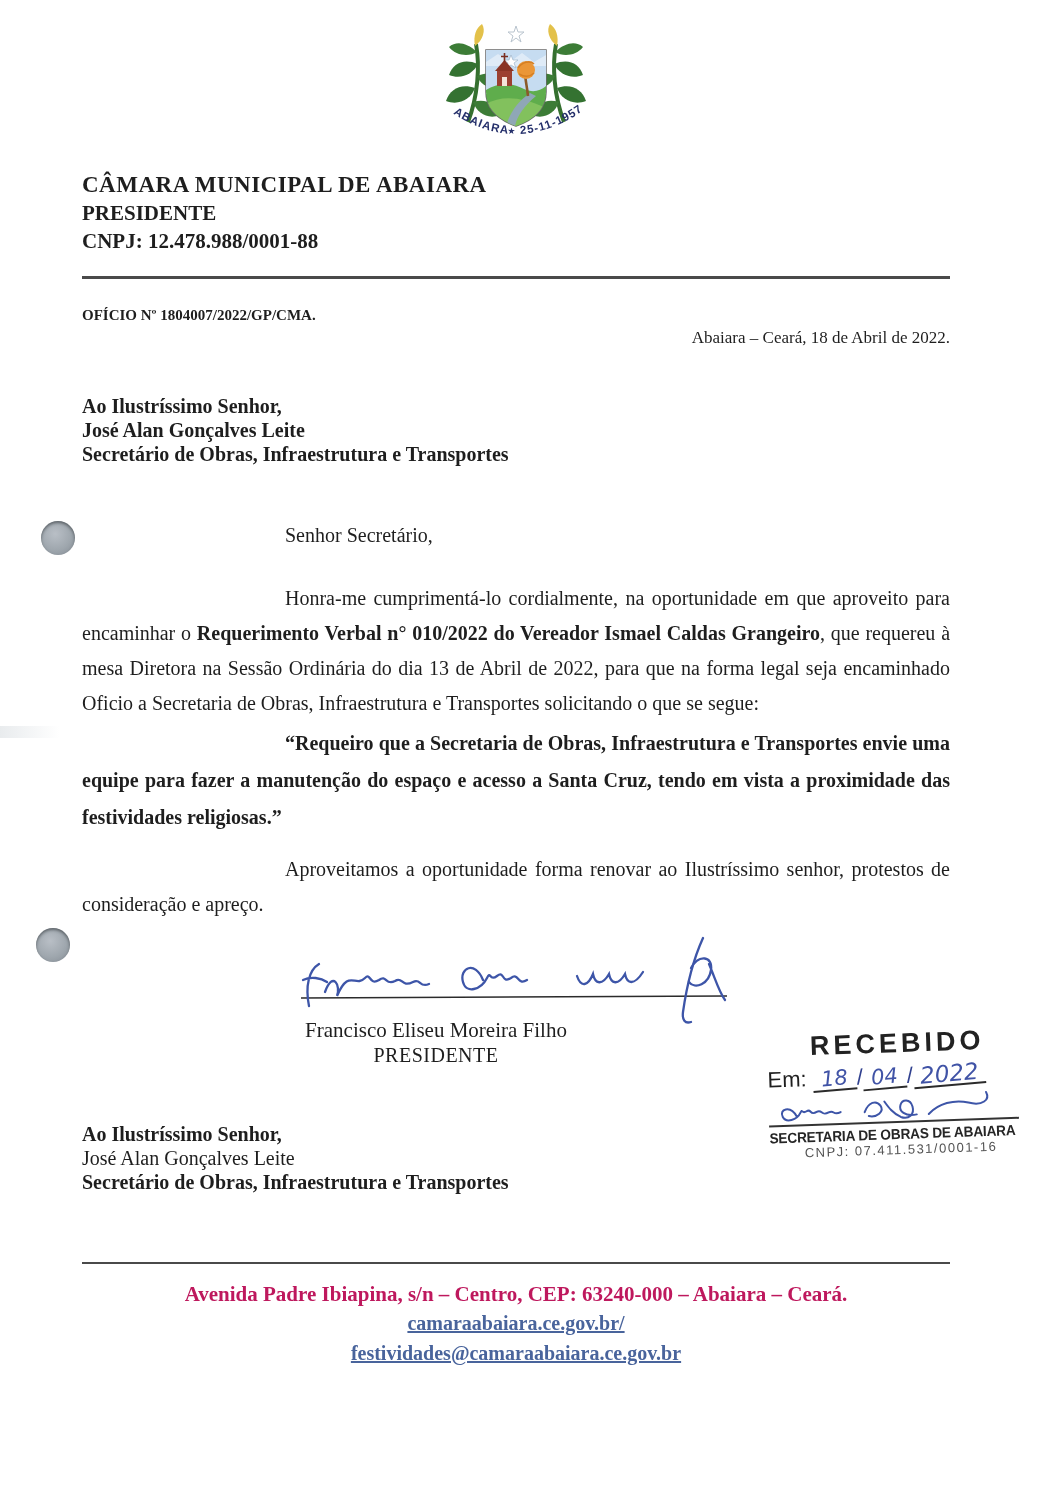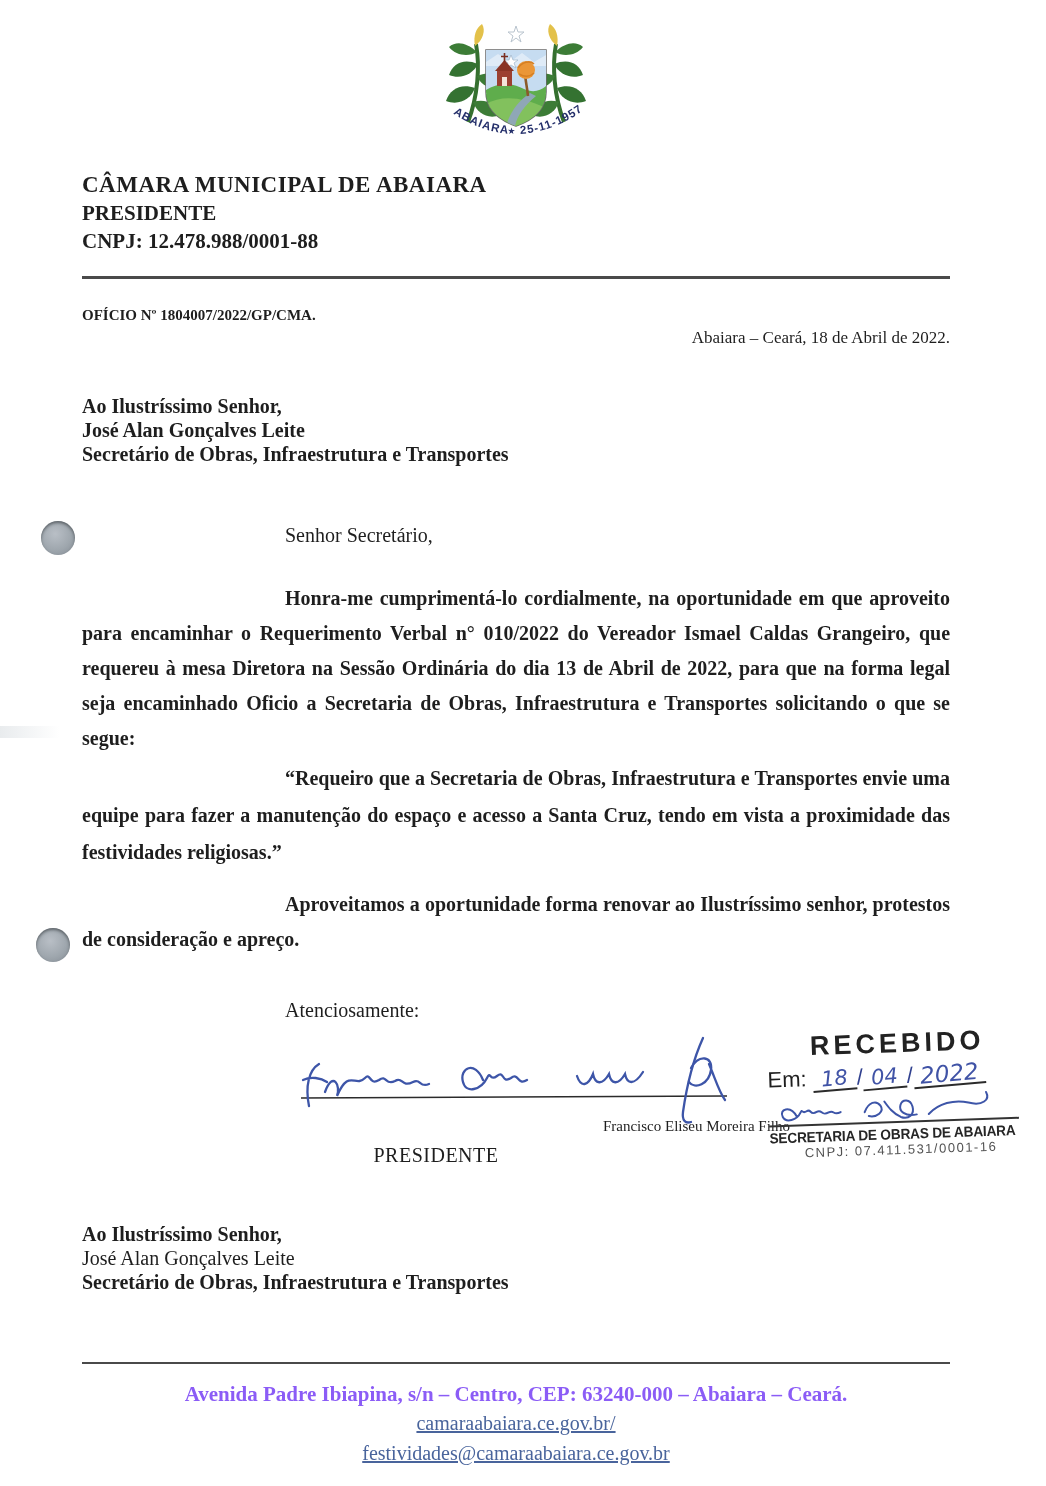--- a/index.html
+++ b/index.html
@@ -24,30 +24,30 @@
   
   .oficio-line{margin-top:28px;font-size:15px;font-weight:bold;}
   .date-line{margin-top:4px;font-size:17px;text-align:right;}
 
   
   .addressee{margin-top:46px;font-size:20px;line-height:24px;}
   .addressee .b{font-weight:bold;}
 
   
   .salutation{margin-top:58px;margin-left:203px;font-size:20px;}
-  .para{font-size:20px;line-height:35px;text-align:justify;margin:0;font-weight:bold;}
+  .para{font-size:20px;line-height:35px;text-align:justify;margin:0;}
   .p1{margin-top:34px;text-indent:203px;}
   .quote{font-weight:bold;line-height:37px;text-indent:203px;margin-top:4px;}
   .closing{margin-top:16px;text-indent:203px;}
   .valediction{margin-top:42px;margin-left:203px;font-size:20px;}
 
   
   .sig-zone{position:relative;height:186px;}
   .sig-svg{position:absolute;left:213px;top:12px;}
-  .sig-name{position:absolute;left:0;right:160px;top:96px;text-align:right;font-size:15px;}
+  .sig-name{position:absolute;left:0;right:160px;top:96px;text-align:center;font-size:21px;}
   .sig-title{position:absolute;left:0;right:160px;top:122px;text-align:center;font-size:20px;letter-spacing:.5px;}
 
   
   .stamp{
     position:absolute;left:768px;top:1028px;width:262px;
     transform:rotate(-2deg);
     font-family:"Liberation Sans",sans-serif;
   }
   .stamp-title{font-size:27px;font-weight:bold;letter-spacing:4px;color:#222;text-align:center;}
   .stamp-em-row{margin-top:4px;font-size:22px;color:#1f1f1f;white-space:nowrap;}
@@ -64,22 +64,22 @@
   .stamp-org{margin-top:3px;font-size:14.5px;font-weight:bold;color:#262626;letter-spacing:-.2px;transform:scaleX(.94);transform-origin:left;white-space:nowrap;}
   .stamp-cnpj{font-size:13px;color:#3a3a3a;letter-spacing:1.5px;text-align:center;opacity:.88;}
 
   
   .addressee2{margin-top:14px;font-size:20px;line-height:24px;}
   .addressee2 .b{font-weight:bold;}
 
   
   .footer-rule{border:none;border-top:2px solid #4a4a4a;margin:68px 0 0 0;height:0;}
   .footer{margin-top:16px;text-align:center;line-height:29px;}
-  .footer-address{font-size:21px;font-weight:bold;color:#8b5cf6;}
-  .footer a{font-size:20px;font-weight:normal;color:#49649c;text-decoration:underline;}
+  .footer-address{font-size:21px;font-weight:bold;color:#be185d;}
+  .footer a{font-size:20px;font-weight:bold;color:#49649c;text-decoration:underline;}
 
   
   .hole{
     position:absolute;width:34px;height:34px;border-radius:50%;
     background:radial-gradient(circle at 42% 38%, #b9bfc6 0%, #9fa7ae 55%, #848c94 100%);
     box-shadow:inset 0 2px 3px rgba(40,45,50,.55);
   }
   .hole.h1{left:41px;top:521px;}
   .hole.h2{left:36px;top:928px;}
   .smudge{
@@ -179,21 +179,20 @@
     </div>
 
     <div class="salutation">Senhor Secretário,</div>
 
     <p class="para p1"><span>Honra-me cumprimentá-lo cordialmente, na oportunidade em que aproveito para encaminhar o </span><b>Requerimento Verbal n° 010/2022 do Vereador Ismael Caldas Grangeiro</b><span>, que requereu à mesa Diretora na Sessão Ordinária do dia 13 de Abril de 2022, para que na forma legal seja encaminhado Oficio a Secretaria de Obras, Infraestrutura e Transportes solicitando o que se segue:</span></p>
 
     <p class="para quote">“Requeiro que a Secretaria de Obras, Infraestrutura e Transportes envie uma equipe para fazer a manutenção do espaço e acesso a Santa Cruz, tendo em vista a proximidade das festividades religiosas.”</p>
 
     <p class="para closing">Aproveitamos a oportunidade forma renovar ao Ilustríssimo senhor, protestos de consideração e apreço.</p>
 
-    <div class="valediction">Atenciosamente:</div>
 
     <div class="sig-zone">
       <svg class="sig-svg" width="450" height="96" viewBox="0 0 450 96">
         <line x1="6" y1="64" x2="432" y2="62" stroke="#2b2b2b" stroke-width="1.6"></line>
         <g stroke="#3d55a8" stroke-width="2.3" fill="none" stroke-linecap="round">
           <path d="M14 72 C10 52 14 36 24 30 M8 46 C16 42 26 44 32 48"></path>
           <path d="M30 58 C38 36 46 52 42 62 C54 34 60 54 70 44 C76 38 74 52 84 46 C92 40 90 52 100 47 C108 42 106 54 118 48 C126 44 124 54 134 50"></path>
           <path d="M188 46 C180 26 164 34 168 48 C171 60 186 56 192 44 C196 36 194 48 202 42 C210 36 206 50 216 44 C224 38 222 52 232 46"></path>
           <path d="M282 42 C286 54 293 52 298 40 C300 50 307 52 314 40 C316 50 323 52 330 40 C332 50 339 52 348 38"></path>
           <path d="M408 4 C398 26 392 50 388 78 C387 86 390 90 396 88"></path>

